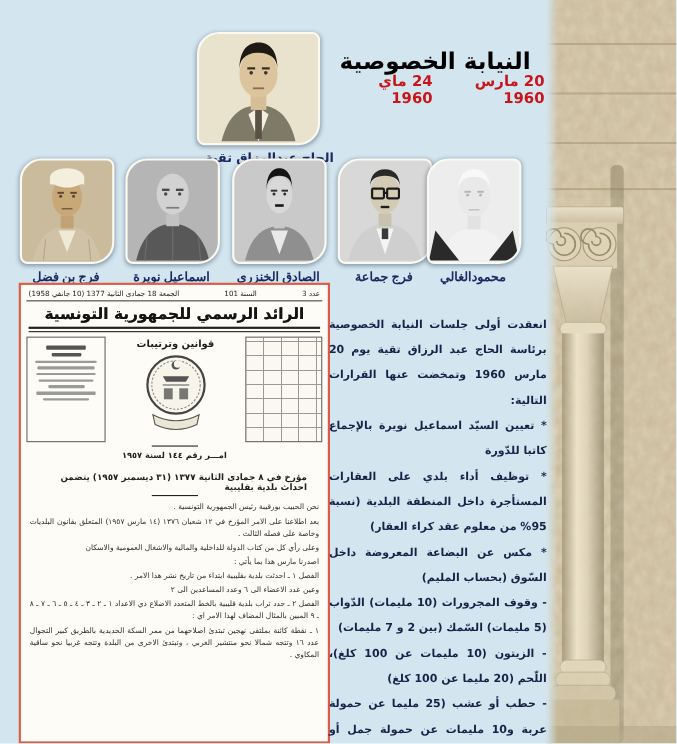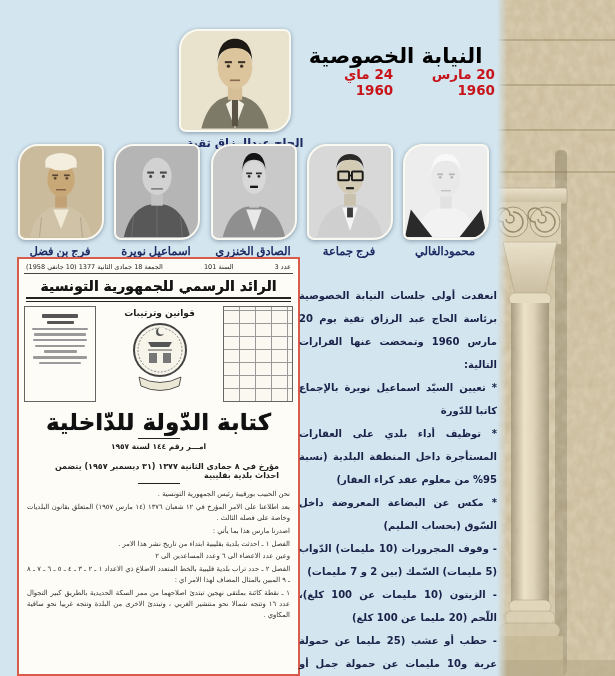--- a/index.html
+++ b/index.html
@@ -30,21 +30,21 @@
     color:#1c2a63; direction:rtl; white-space:nowrap;
   }
   .fig-president{left:179px; top:29px; width:132px;}
   .fig-president .frame{width:108px; height:99px; background:#e9e2cc;}
   .fig-m{top:144px; width:84px;font-family:Liberation Serif, serif;}
   .fig-m .frame{width:82px; height:92px;}
   .fig-m1{left:18px;}  .fig-m1 .frame{background:#cabb9c;}
   .fig-m2{left:114px;} .fig-m2 .frame{background:#b5b5b5;}
   .fig-m3{left:211px;} .fig-m3 .frame{background:#c9c9c9;}
   .fig-m4{left:307px;} .fig-m4 .frame{background:#d8d8d8;}
-  .fig-m5{left:403px;} .fig-m5 .frame{background:#ededed;}
+  .fig-m5{left:388px;} .fig-m5 .frame{background:#ededed;}
   .frame svg{display:block; width:100%; height:100%;}
   
   .newspaper{
     position:absolute; left:17px; top:257px; width:283px; height:419px;
     background:#fdfcf6; border:2px solid #d85c49; box-sizing:border-box;
     padding:3px 5px; overflow:hidden; direction:rtl; color:#222;
   }
   .np-header{
     display:flex; justify-content:space-between; align-items:baseline;
     font-size:6.5px; border-bottom:1px solid #444; padding:1px 2px 2px;
@@ -309,28 +309,28 @@
         <div class="mline dark" style="width:45%"></div>
         <div class="mline" style="width:92%"></div>
         <div class="mline" style="width:88%"></div>
         <div class="mline" style="width:90%"></div>
         <div class="mline" style="width:84%"></div>
         <div class="mline" style="width:55%"></div>
         <div class="mline" style="width:90%"></div>
         <div class="mline" style="width:70%"></div>
       </div>
     </div>
-    <div class="np-ministry">كتابة الدّولة للدّاخلية</div>
     <div class="np-div"></div>
     <div class="np-decree-no">امـــر رقم ١٤٤ لسنة ١٩٥٧</div>
     <div class="np-decree-sub">مؤرخ في ٨ جمادى الثانية ١٣٧٧ (٣١ ديسمبر ١٩٥٧) يتضمن احداث بلدية بقليبية</div>
     <div class="np-div"></div>
     <div class="np-body">
       <p>نحن الحبيب بورقيبة رئيس الجمهورية التونسية .</p>
       <p>بعد اطلاعنا على الامر المؤرخ في ١٢ شعبان ١٣٧٦ (١٤ مارس ١٩٥٧) المتعلق بقانون البلديات وخاصة على فصله الثالث .</p>
+      <p>وعلى رأي كل من كتاب الدولة للداخلية والمالية والاشغال العمومية والاسكان</p>
       <p>اصدرنا مارس هذا بما يأتي :</p>
       <p>الفصل ١ ـ احدثت بلدية بقليبية ابتداء من تاريخ نشر هذا الامر .</p>
       <p>وعين عدد الاعضاء الى ٦ وعدد المساعدين الى ٢</p>
       <p>الفصل ٢ ـ حدد تراب بلدية قليبية بالخط المتعدد الاضلاع ذي الاعداد ١ ـ ٢ ـ ٣ ـ ٤ ـ ٥ ـ ٦ ـ ٧ ـ ٨ ـ ٩ المبين بالمثال المضاف لهذا الامر اي :</p>
       <p>١ ـ نقطة كائنة بملتقى نهجين تبتدئ اصلاحهما من ممر السكة الحديدية بالطريق كبير التجوال عدد ١٦ وتتجه شمالا نحو منتشير الغربي ، وتبتدئ الاخرى من البلدة وتتجه غربيا نحو ساقية المكاوي .</p>
     </div>
   </div>
 
   <div class="article">
     <p>انعقدت أولى جلسات النيابة الخصوصية برئاسة الحاج عبد الرزاق تقية يوم 20 مارس 1960 وتمخضت عنها القرارات التالية:</p>

